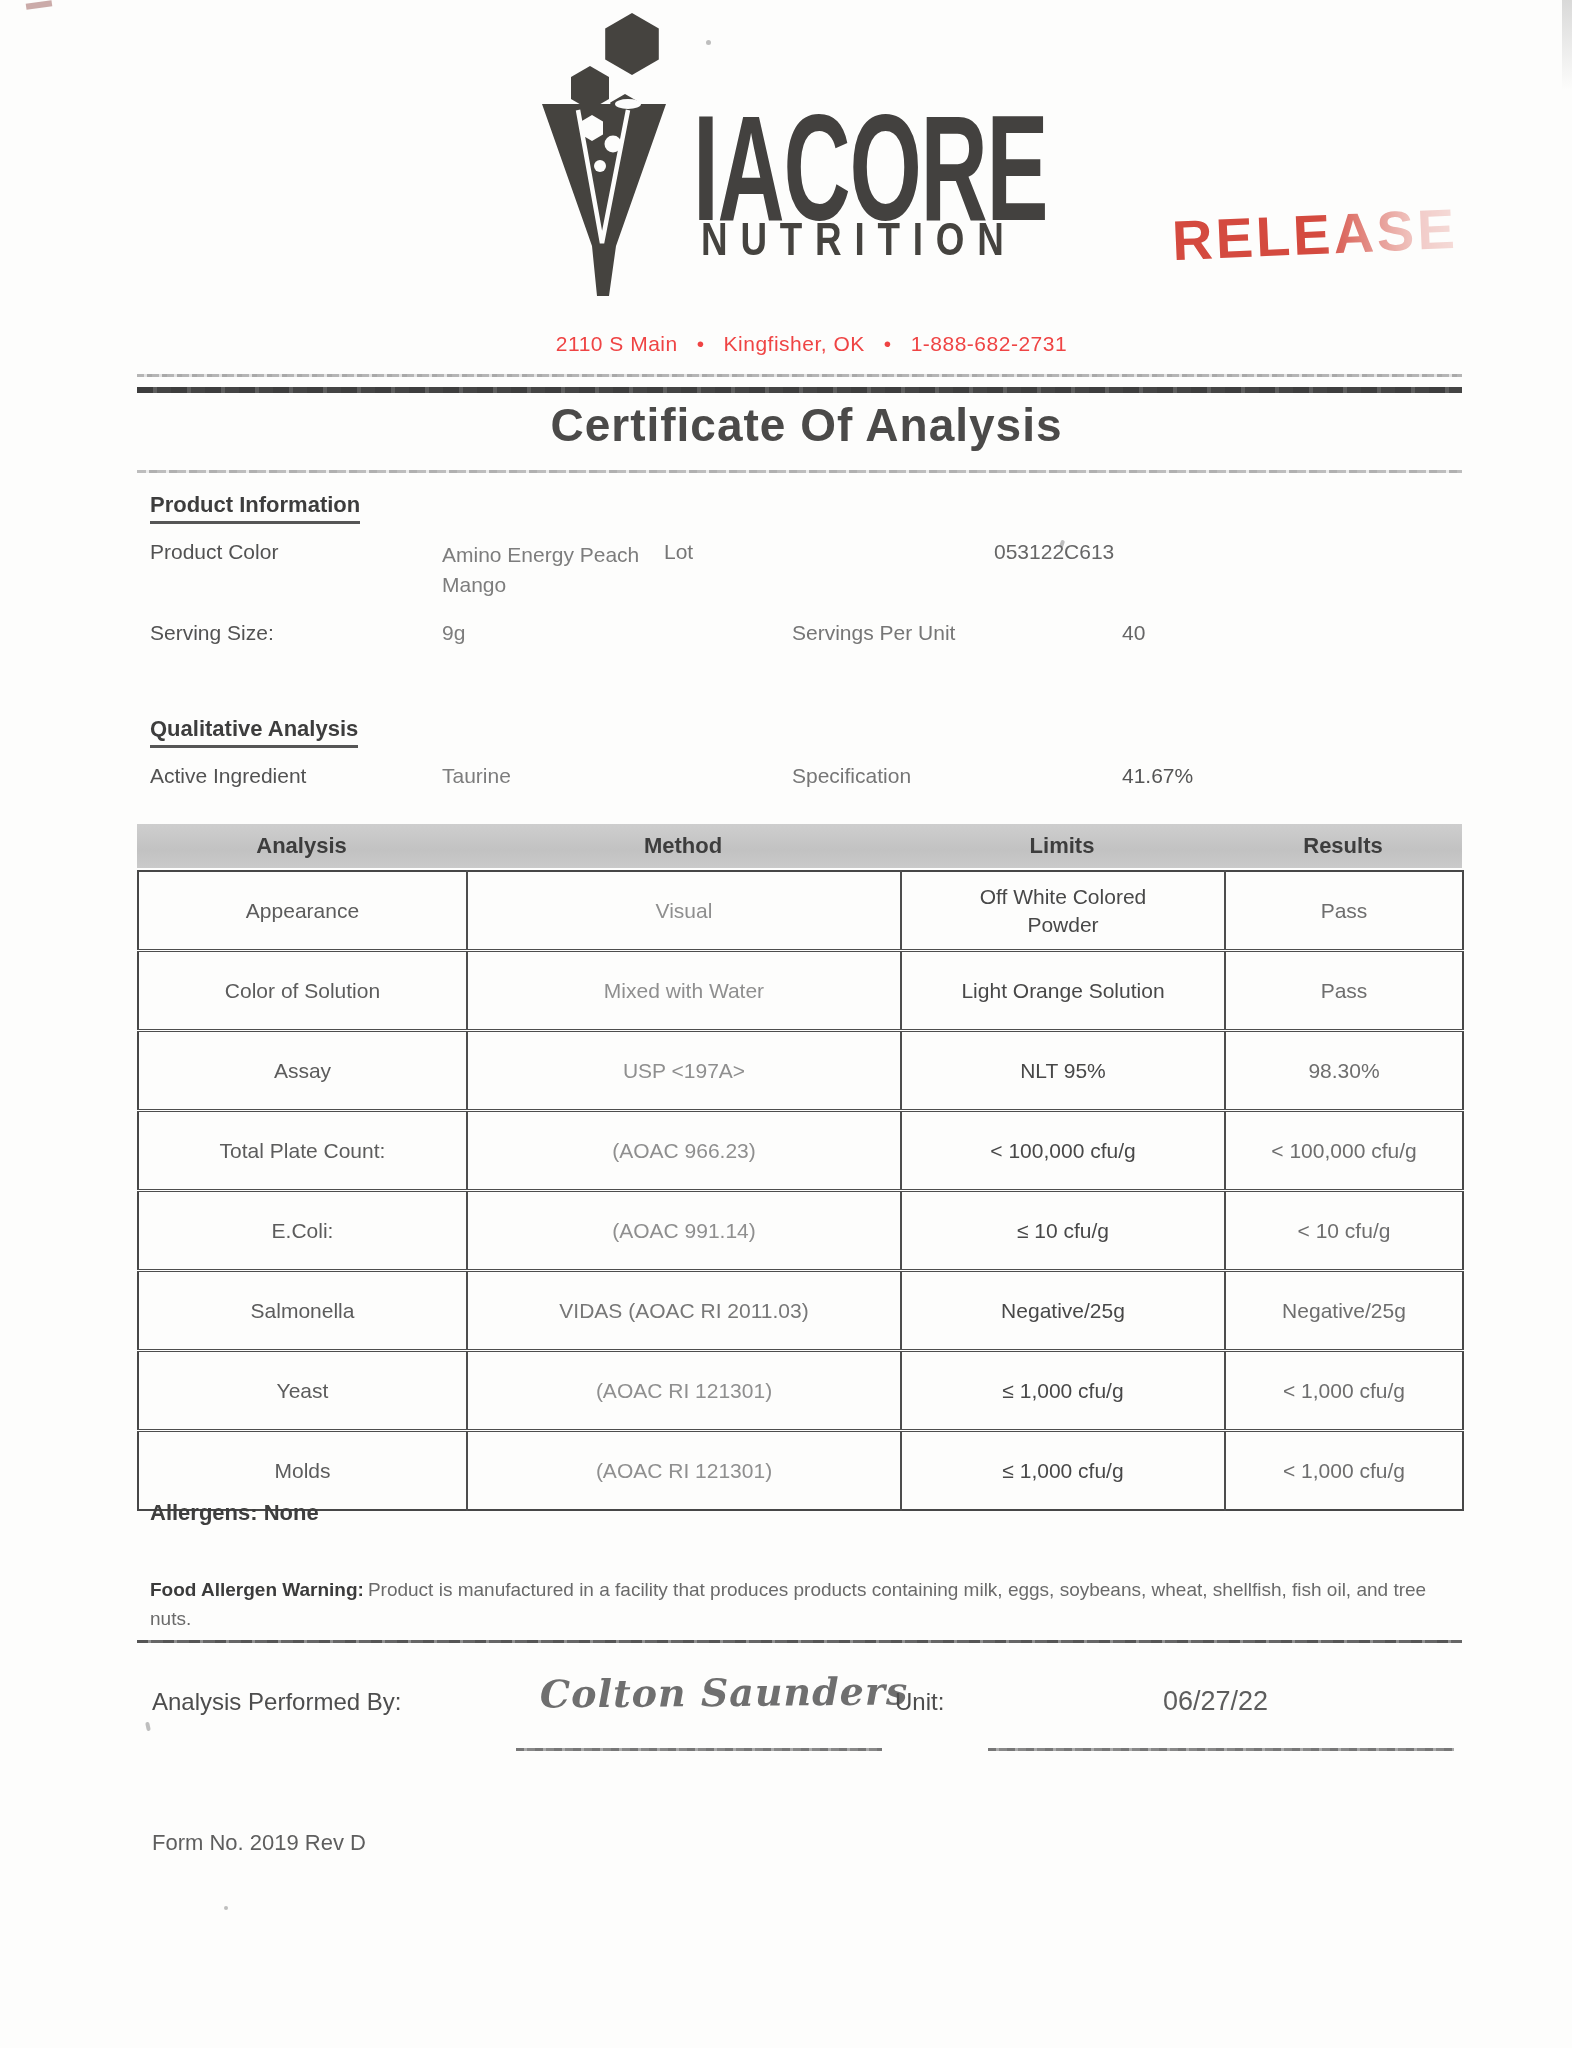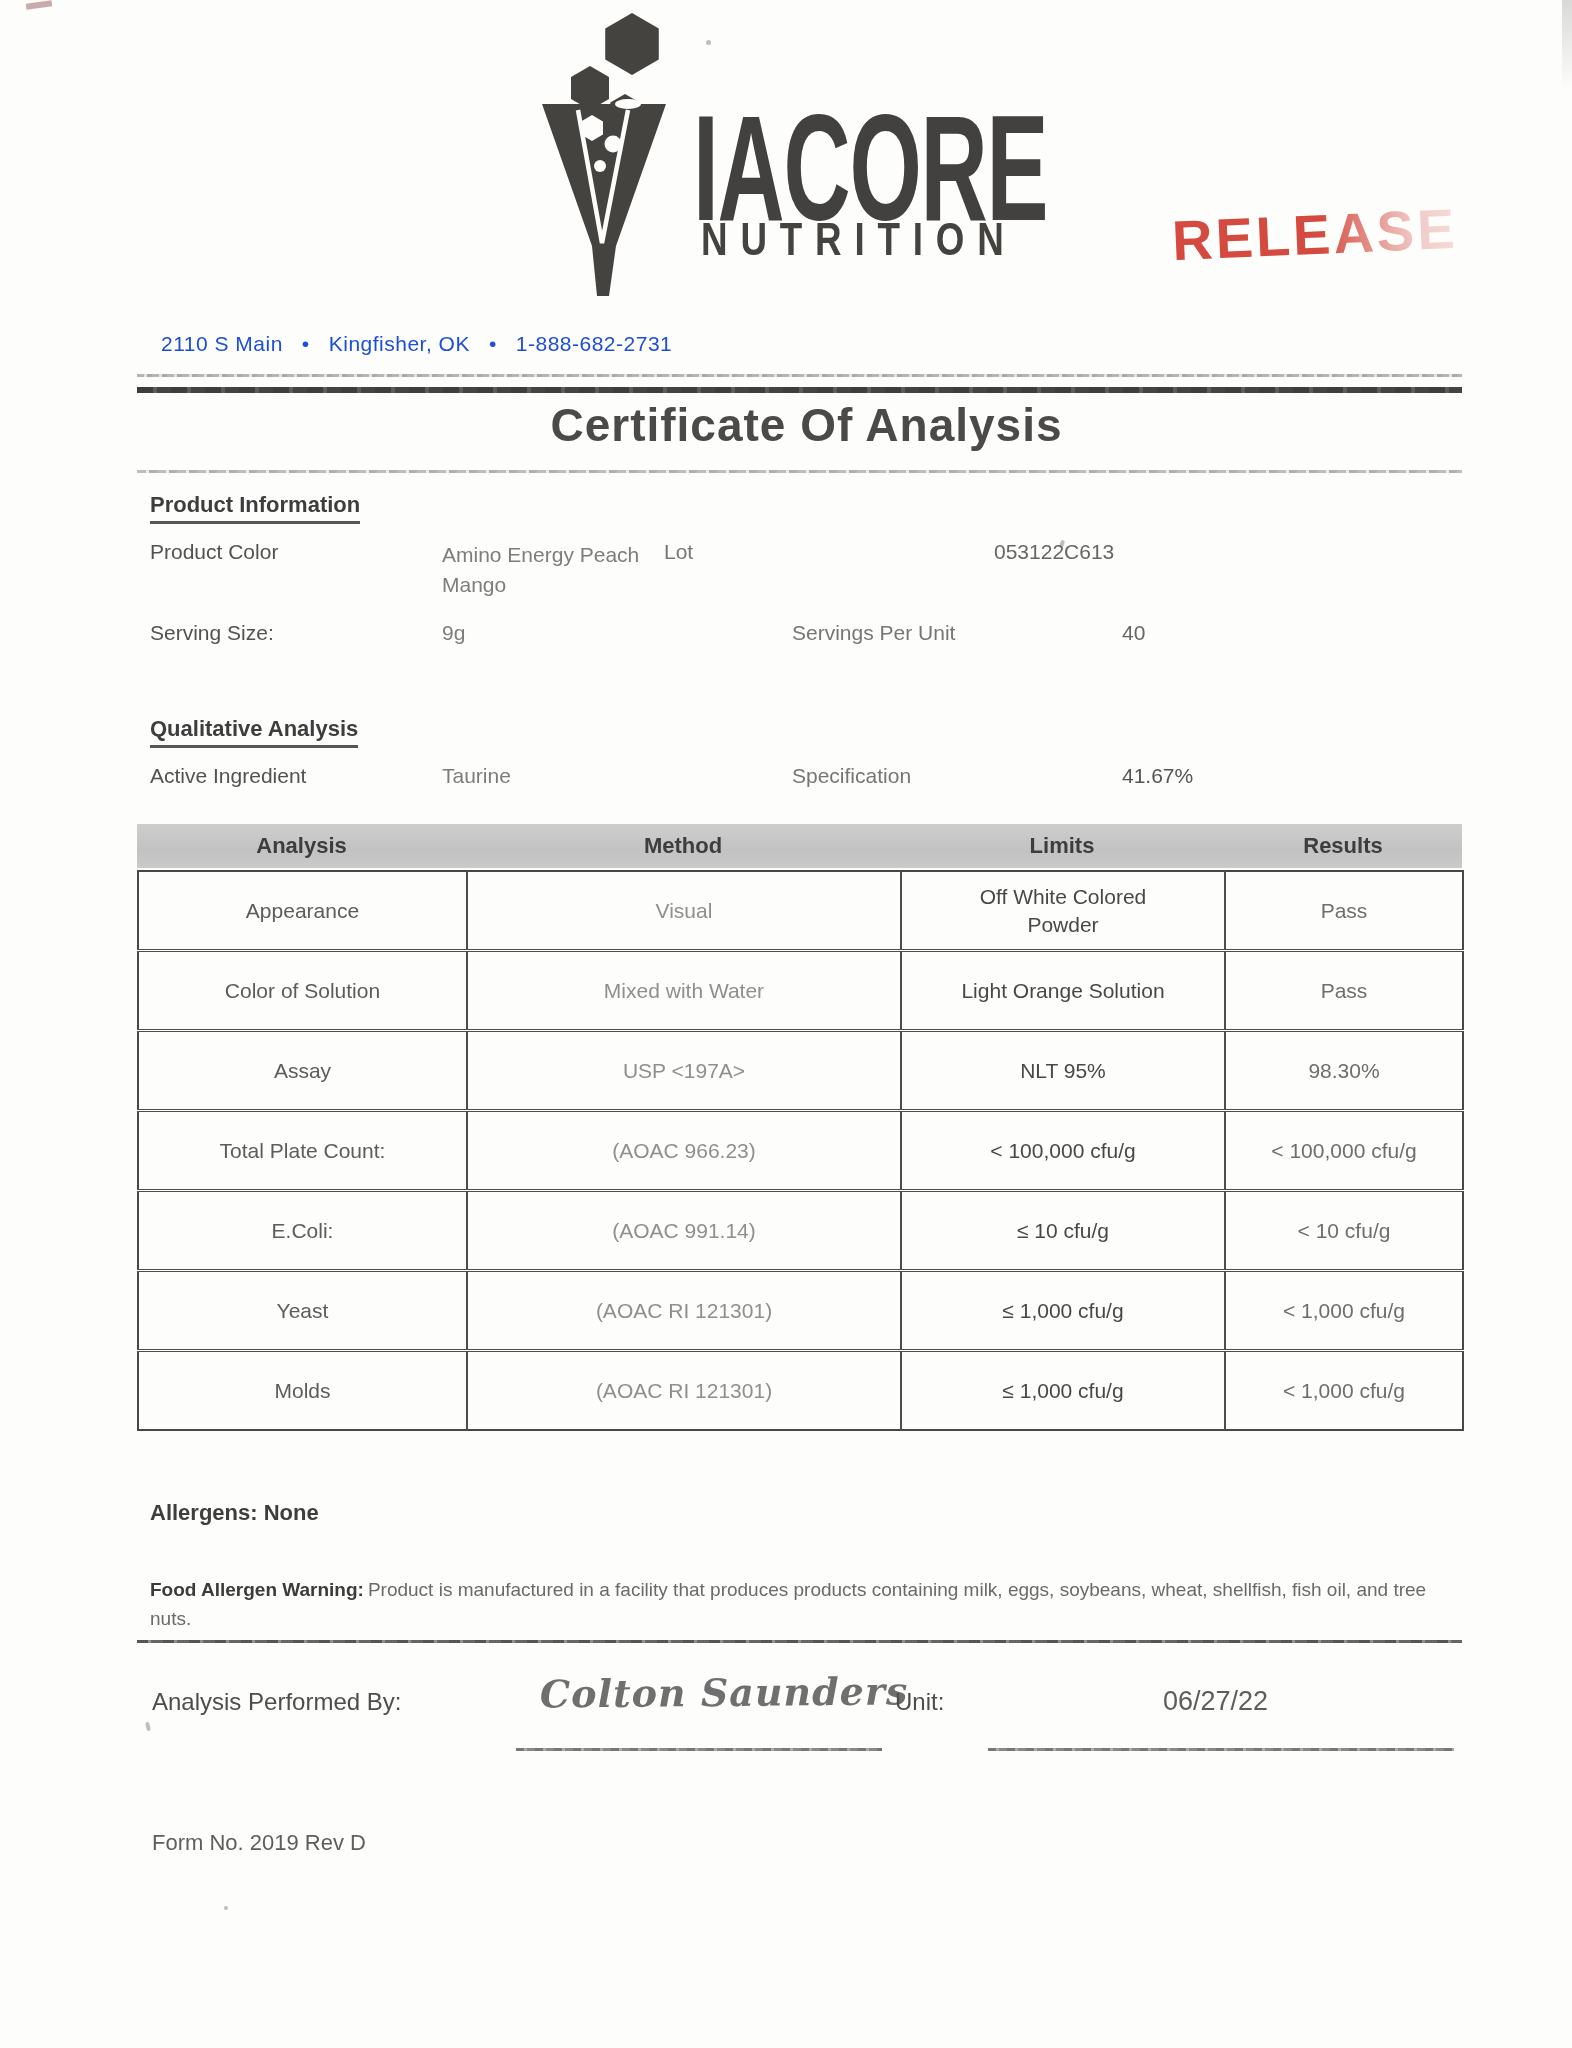--- a/index.html
+++ b/index.html
@@ -25,22 +25,22 @@
     font-weight:bold;color:#45433f;letter-spacing:16px;
     transform:scaleX(0.8);transform-origin:top left;white-space:nowrap;
   }
   .stamp{
     position:absolute;left:1172px;top:202px;font-size:56px;font-weight:800;
     letter-spacing:3px;color:#d44a3f;transform:rotate(-2.5deg);white-space:nowrap;
     -webkit-mask-image:linear-gradient(90deg,#000 52%,rgba(0,0,0,.55) 72%,rgba(0,0,0,.28) 86%,rgba(0,0,0,.18));
     mask-image:linear-gradient(90deg,#000 52%,rgba(0,0,0,.55) 72%,rgba(0,0,0,.28) 86%,rgba(0,0,0,.18));
   }
   .address{
-    position:absolute;left:137px;top:332px;width:1325px;text-align:left;
-    font-size:21px;color:#1d4ed8;letter-spacing:.5px;white-space:pre;padding-left:24px;box-sizing:border-box;
+    position:absolute;left:137px;top:332px;width:1325px;text-align:center;
+    font-size:21px;color:#ef4444;letter-spacing:.5px;white-space:pre;padding-left:24px;box-sizing:border-box;
   }
   
   .rule{position:absolute;left:137px;width:1325px;}
   .rule-a{top:374px;height:3px;background:repeating-linear-gradient(90deg,#b5b5b5 0 7px,#e2e2e2 7px 10px,#a9a9a9 10px 15px);}
   .rule-b{top:387px;height:6px;background:repeating-linear-gradient(90deg,#3d3d3d 0 16px,#5d5d5d 16px 20px,#444 20px 34px);}
   .rule-c{top:470px;height:3px;background:repeating-linear-gradient(90deg,#bdbdbd 0 9px,#ececec 9px 12px,#b0b0b0 12px 20px);}
   .rule-d{top:1640px;height:3px;background:repeating-linear-gradient(90deg,#555 0 11px,#8f8f8f 11px 14px,#666 14px 26px);}
   .title{
     position:absolute;left:137px;top:398px;width:1325px;margin:0;text-align:center;
     font-size:46px;font-weight:bold;color:#4b4a49;letter-spacing:1px;padding-left:14px;box-sizing:border-box;
@@ -210,20 +210,28 @@
       </tr>
       <tr>
         <td class="c-analysis">E.Coli:</td>
         <td class="c-method">(AOAC 991.14)</td>
         <td class="c-limits">
               <div class="lim-inner">≤ 10 cfu/g</div>
             </td>
         <td class="c-results">&lt; 10 cfu/g</td>
       </tr>
       <tr>
+        <td class="c-analysis">Salmonella</td>
+        <td class="c-method" style="color:#777;">VIDAS (AOAC RI 2011.03)</td>
+        <td class="c-limits">
+              <div class="lim-inner">Negative/25g</div>
+            </td>
+        <td class="c-results">Negative/25g</td>
+      </tr>
+      <tr>
         <td class="c-analysis">Yeast</td>
         <td class="c-method">(AOAC RI 121301)</td>
         <td class="c-limits">
               <div class="lim-inner">≤ 1,000 cfu/g</div>
             </td>
         <td class="c-results">&lt; 1,000 cfu/g</td>
       </tr>
       <tr>
         <td class="c-analysis">Molds</td>
         <td class="c-method">(AOAC RI 121301)</td>

